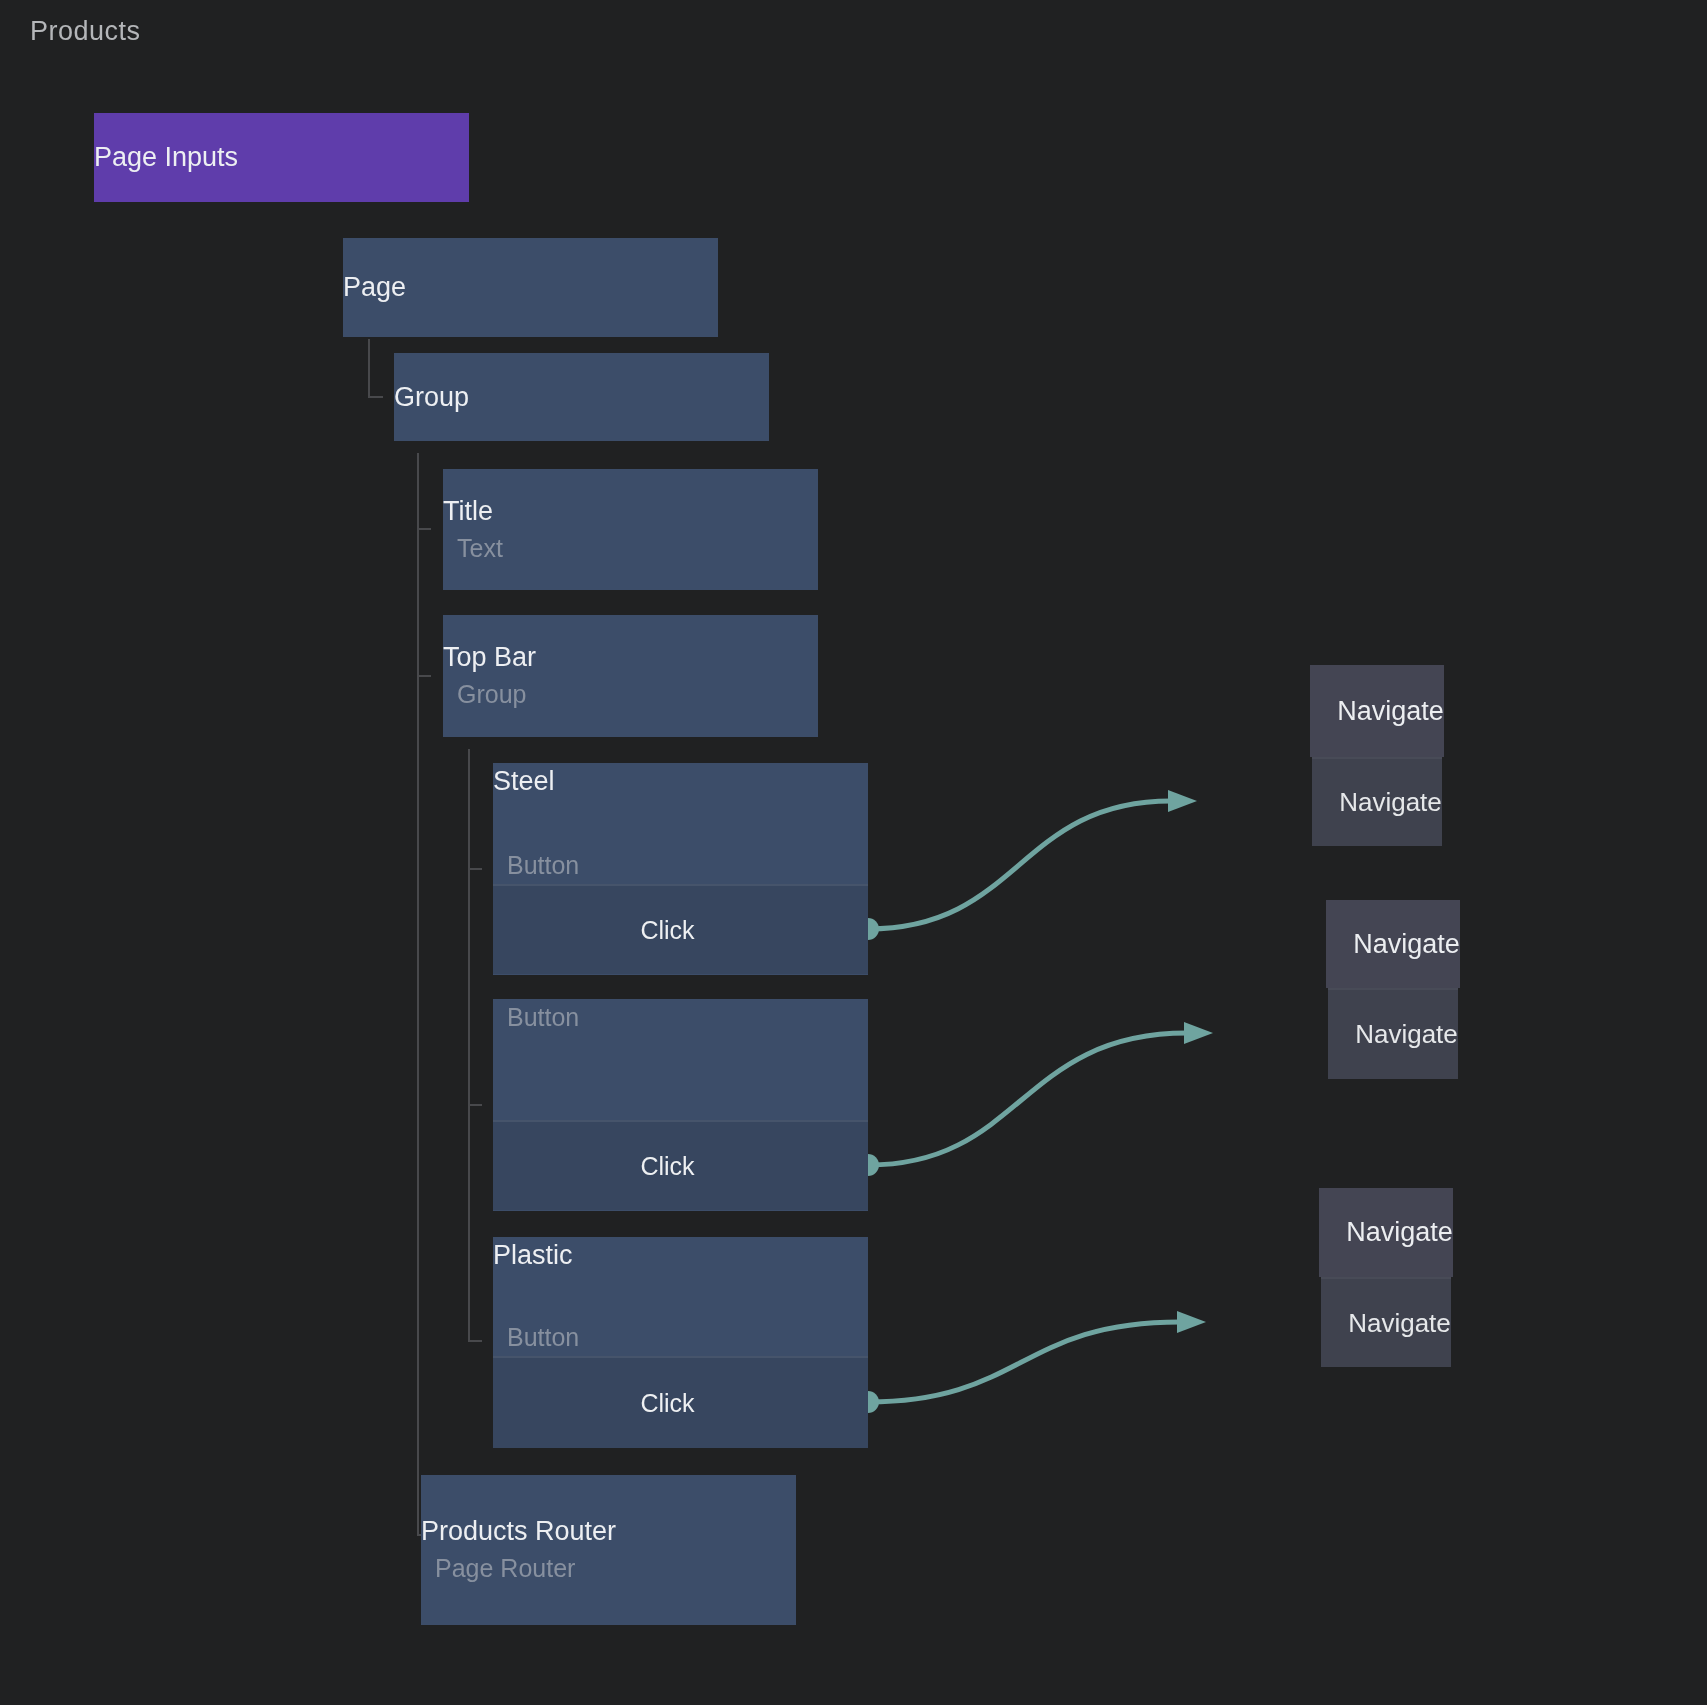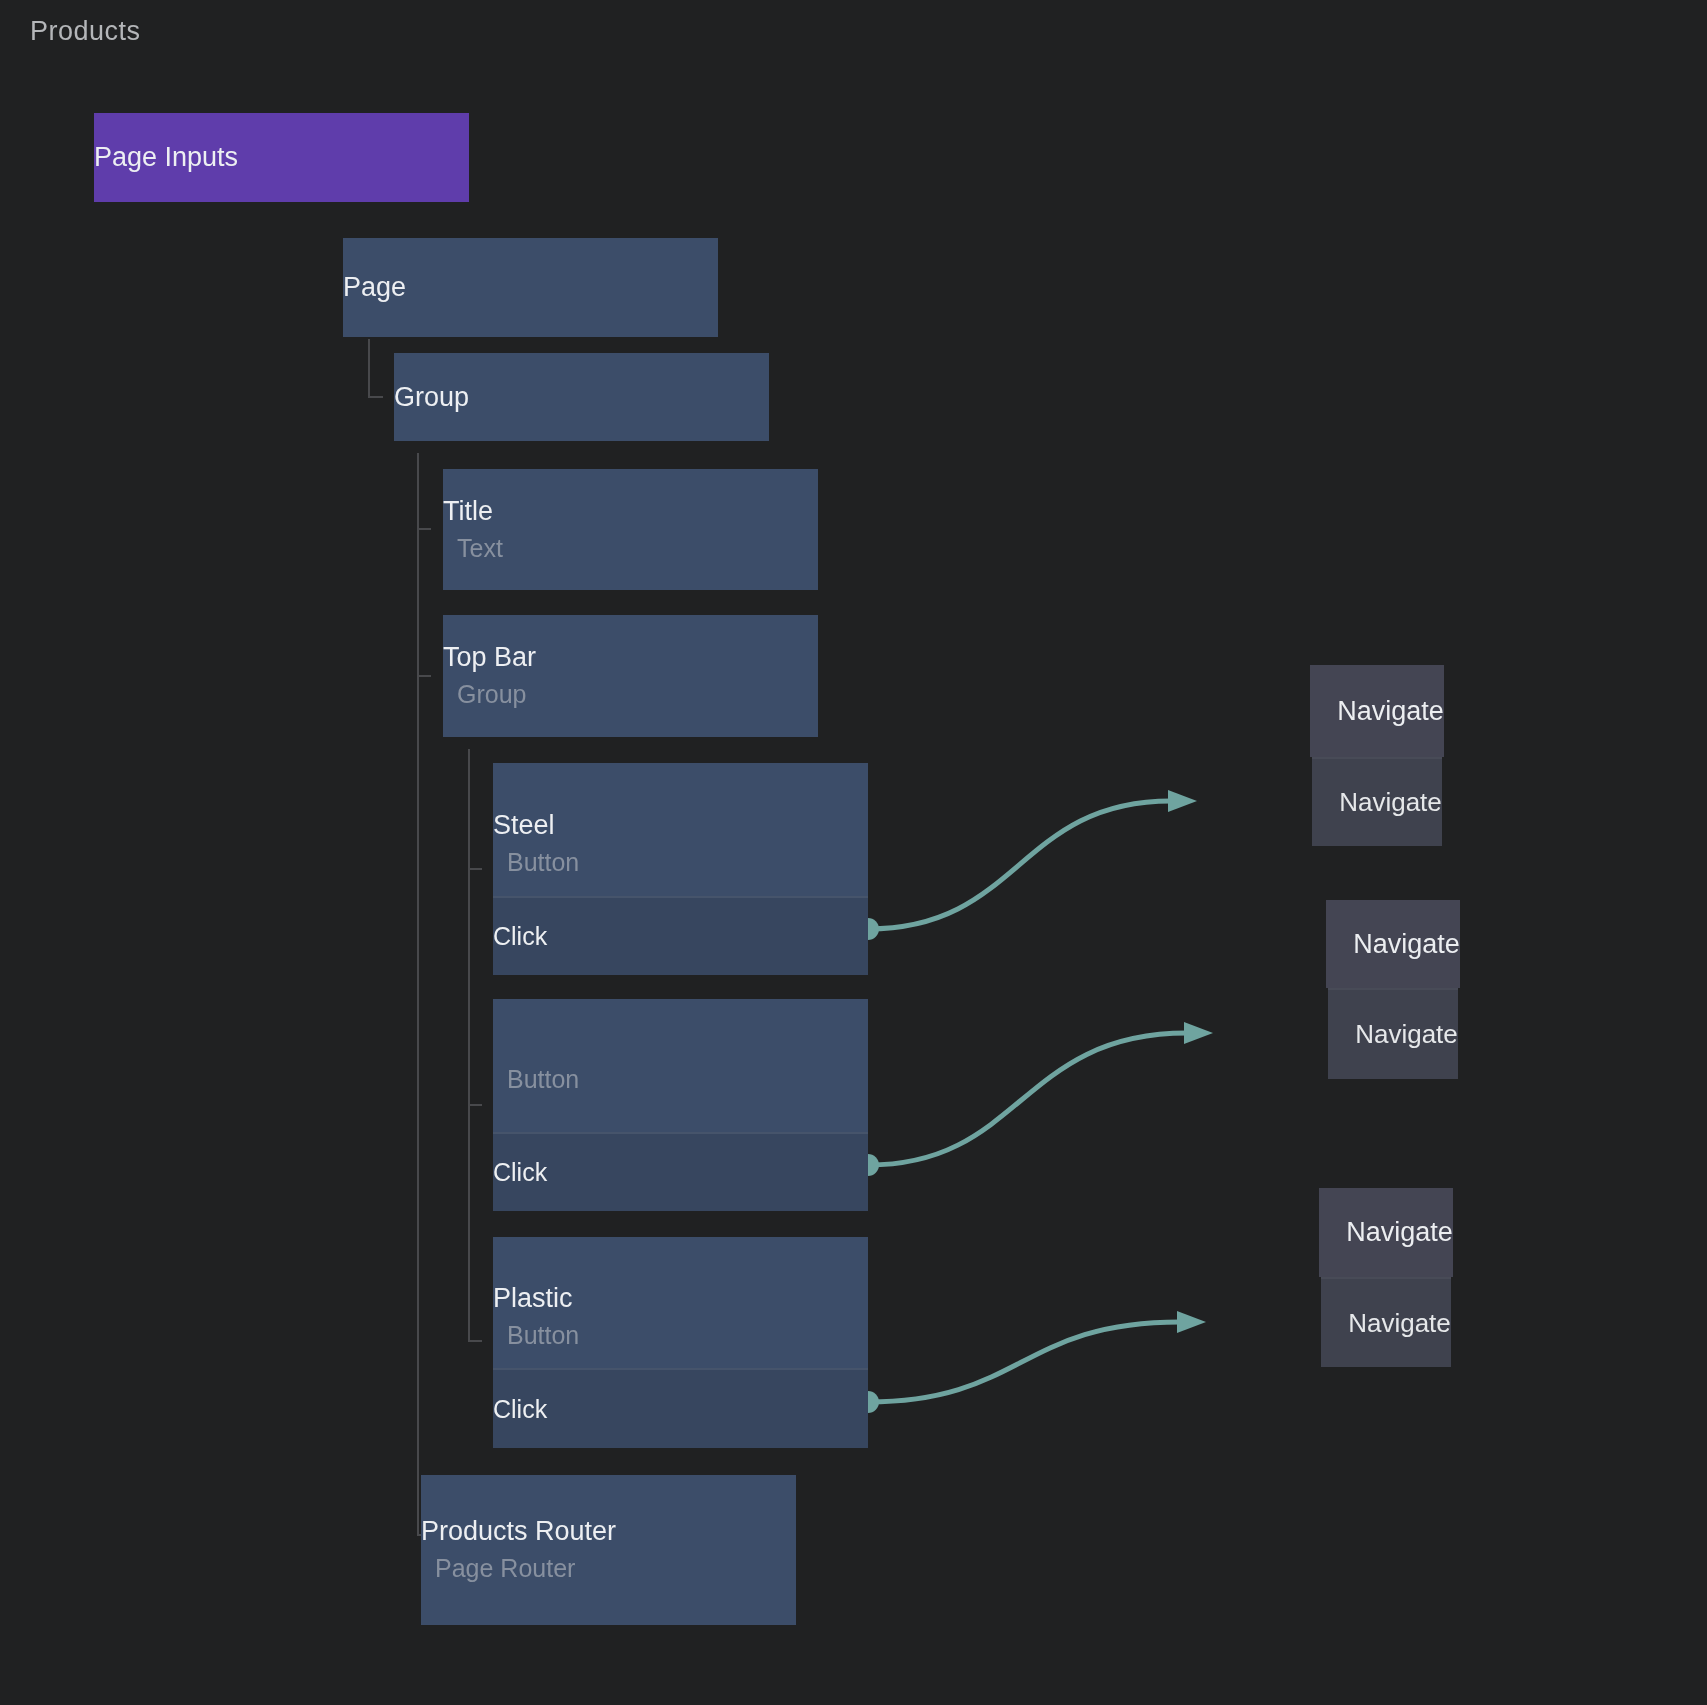--- a/index.html
+++ b/index.html
@@ -30,26 +30,26 @@
   .node-title{
     font-size:27px;color:#edeff2;line-height:37px;
     white-space:nowrap;
   }
   .node-subtitle{
     padding-left:14px;font-size:25px;color:#87909f;line-height:37px;
     white-space:nowrap;
   }
   .node.btn{justify-content:flex-start;padding:0;}
   .node-main{
-    height:121px;display:flex;flex-direction:column;justify-content:center;margin-top:28px;
+    height:121px;display:flex;flex-direction:column;justify-content:space-between;
   }
   .node-event{
     height:90px;background:#37465f;
     border-top:2px solid rgba(255,255,255,0.08);
-    display:flex;align-items:center;justify-content:flex-start;
+    display:flex;align-items:center;justify-content:center;
     box-sizing:border-box;
   }
   .event-label{
     font-size:25px;color:#eef0f2;padding-right:26px;
   }
 
   .action{
     position:absolute;width:376px;
     display:flex;flex-direction:column;box-sizing:border-box;align-items:center;
   }

